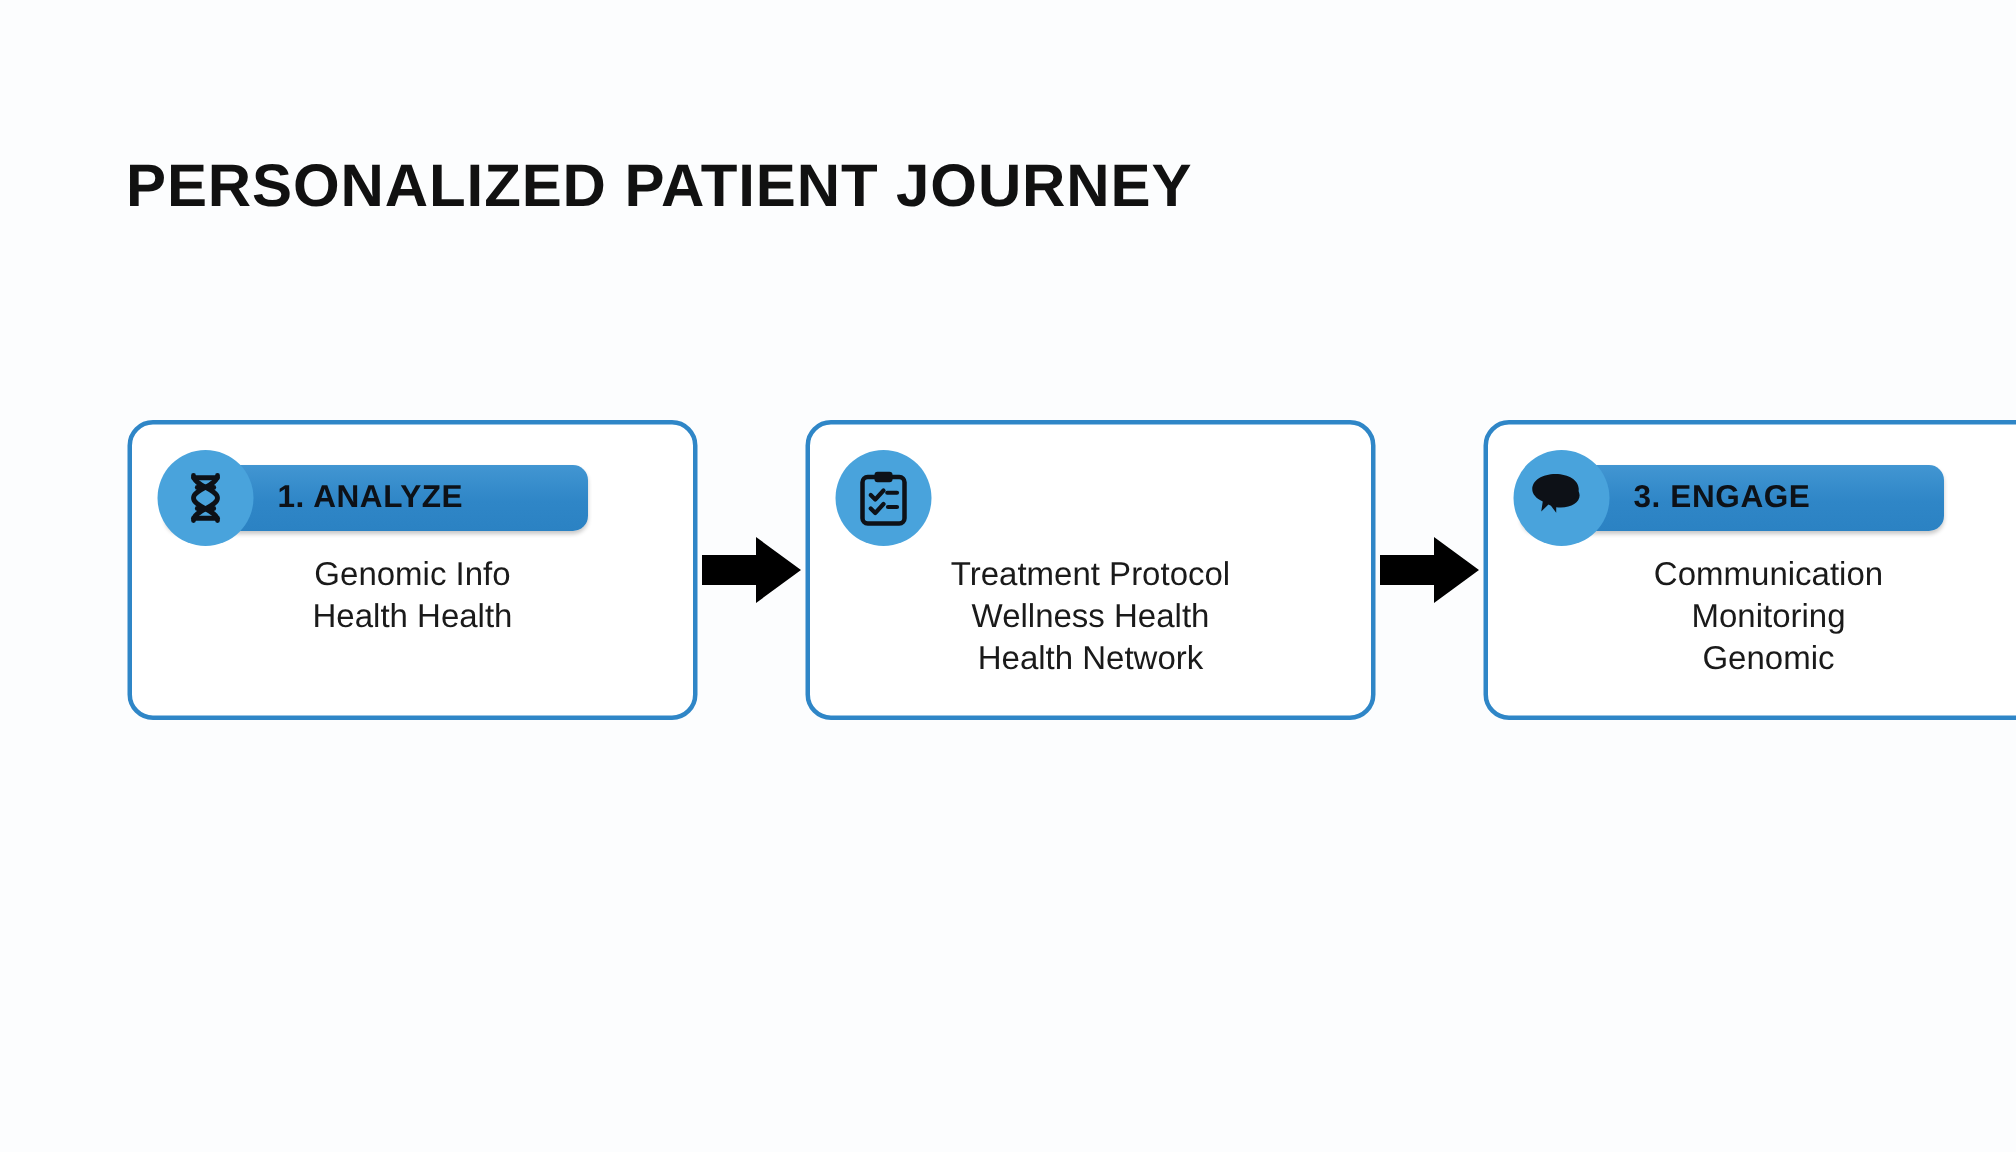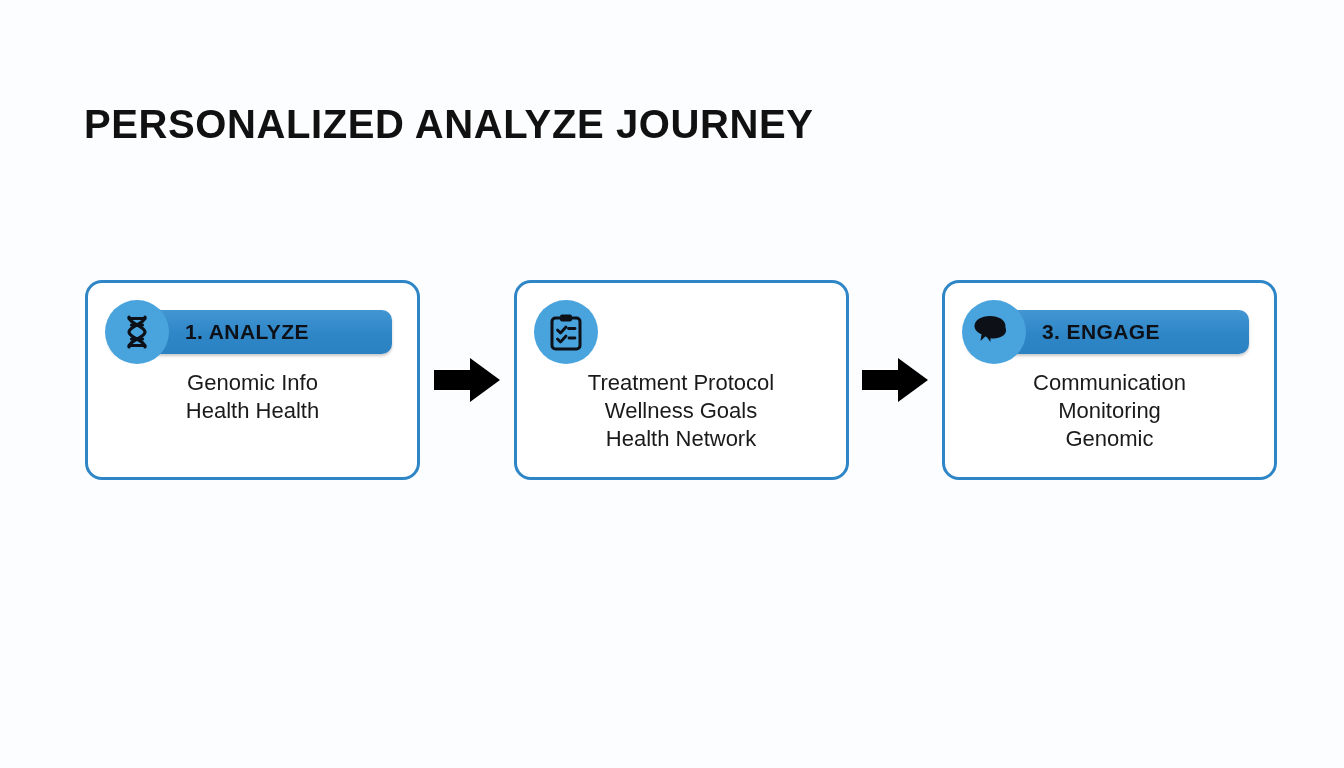--- a/index.html
+++ b/index.html
@@ -37,21 +37,21 @@
     width: 1192px;
     height: 202px;
     display: flex;
     align-items: center;
     justify-content: space-between;
   }
 
   
   .card {
     position: relative;
-    width: 335px;
+    width: 380px;
     height: 200px;
     box-sizing: border-box;
     background: #ffffff;
     border: 3px solid #2f86c7;
     border-radius: 17px;
     flex: 0 0 auto;
   }
 
   .card-header {
     position: absolute;
@@ -113,21 +113,21 @@
     height: 52px;
     display: flex;
     align-items: center;
     justify-content: center;
   }
   .arrow svg { display: block; }
 </style>
 </head>
 <body>
 
-<div id="page-title">PERSONALIZED ANALYZE JOURNEY</div>
+<div id="page-title">PERSONALIZED PATIENT JOURNEY</div>
 
 <div id="flow">
 
   <div class="card">
     <div class="icon-badge">
       <svg width="38" height="38" viewBox="0 0 38 38" aria-hidden="true">
         <g fill="none" stroke="#0d1117" stroke-width="3.2" stroke-linecap="round">
           <path d="M11 4 C11 11, 27 13, 27 19 C27 25, 11 27, 11 34"></path>
           <path d="M27 4 C27 11, 11 13, 11 19 C11 25, 27 27, 27 34"></path>
           <line x1="11" y1="5.5" x2="27" y2="5.5"></line>
@@ -160,21 +160,21 @@
         <g fill="none" stroke="#0d1117" stroke-width="2.8" stroke-linecap="round" stroke-linejoin="round">
           <polyline points="9.5,17 12.5,20 18,14"></polyline>
           <polyline points="9.5,26 12.5,29 18,23"></polyline>
           <line x1="20.5" y1="15.5" x2="27" y2="15.5"></line>
           <line x1="21" y1="25" x2="27" y2="25"></line>
         </g>
       </svg>
     </div>
     <div class="card-body">
       <div class="card-line">Treatment Protocol</div>
-      <div class="card-line">Wellness Goals</div>
+      <div class="card-line">Wellness Health</div>
       <div class="card-line">Health Network</div>
     </div>
   </div>
 
   <div class="arrow">
     <svg width="66" height="46" viewBox="0 0 66 46" aria-hidden="true">
       <polygon points="0,13 36,13 36,1 66,23 36,45 36,33 0,33" fill="#000000"></polygon>
     </svg>
   </div>
 

